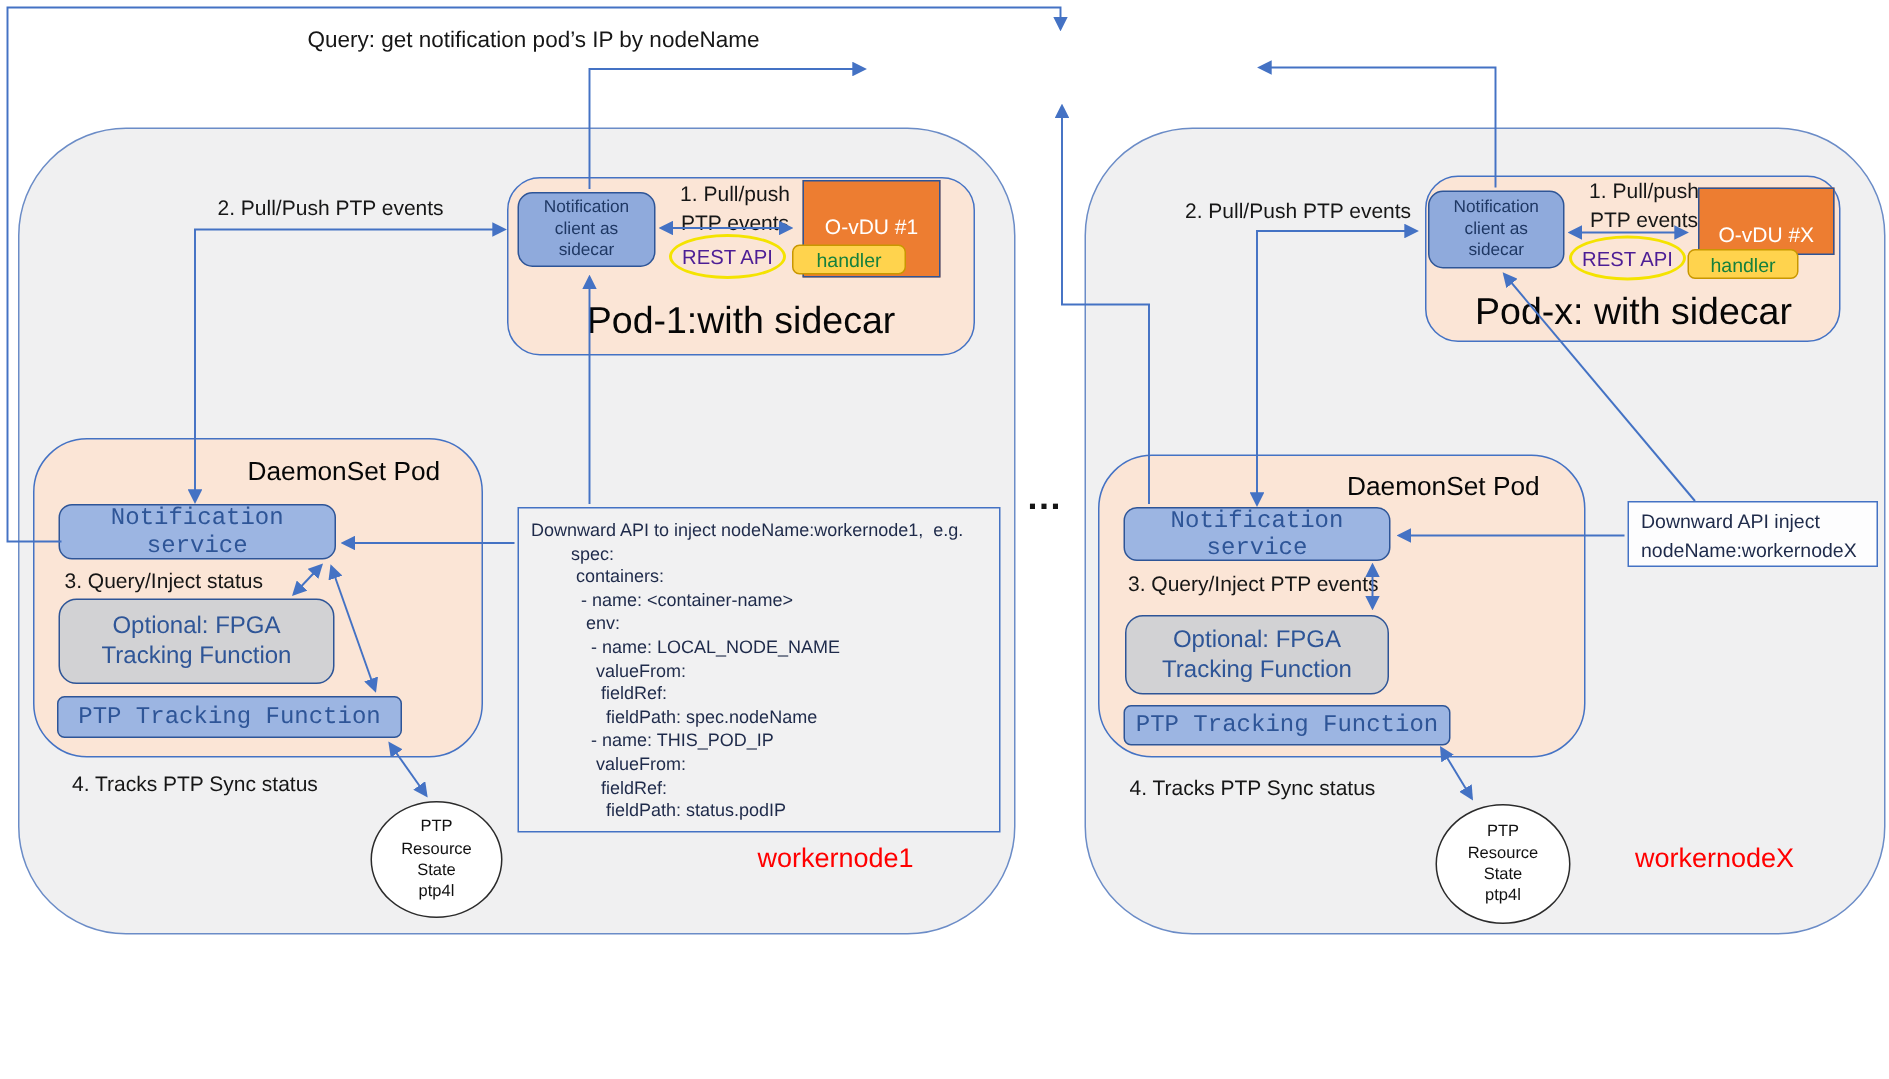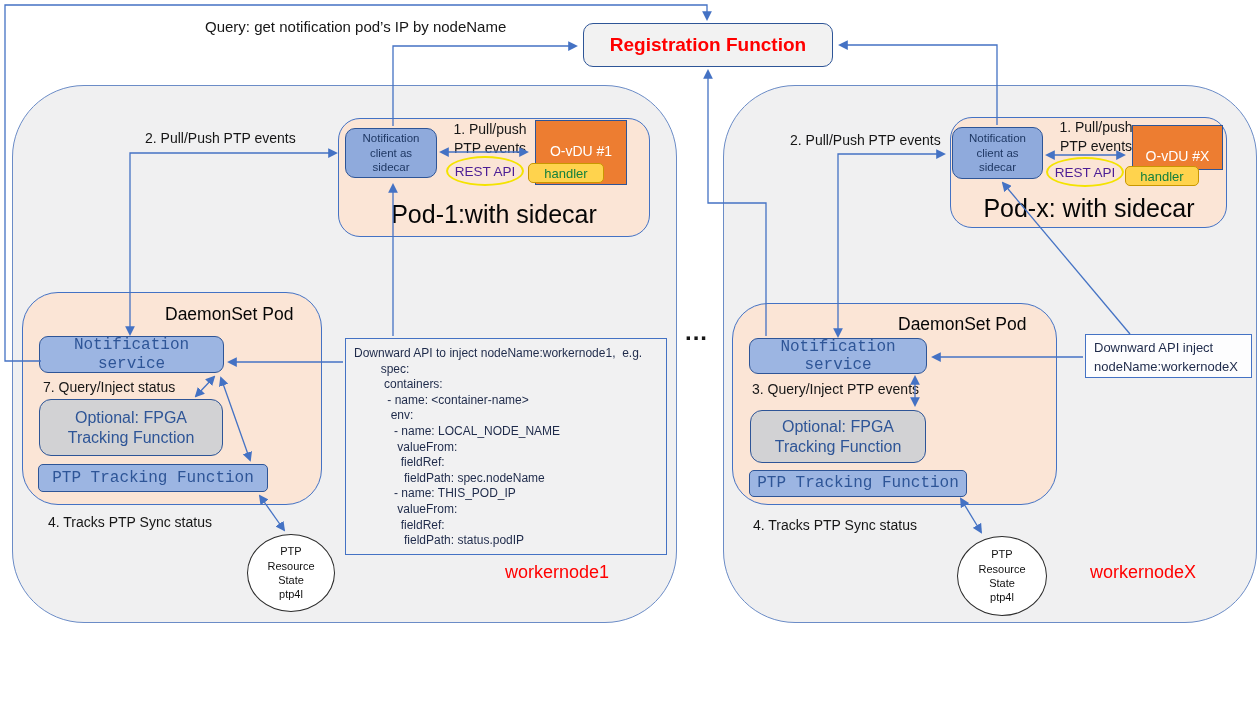--- a/index.html
+++ b/index.html
@@ -100,38 +100,37 @@
 </style>
 </head>
 <body>
 
 <div class="canvas">
 
   <div class="abs node n1-node"></div>
   <div class="abs node n2-node"></div>
 
   <div class="abs query-label">Query: get notification pod’s IP by nodeName</div>
-  <div class="abs rf-box">Registration Function</div>
   <div class="abs sep">...</div>
 
   <div class="abs pod n1-pod"></div>
   <div class="abs pod-title n1-pod-title">Pod-1:with sidecar</div>
   <div class="abs client n1-client pre">Notification
 client as
 sidecar</div>
   <div class="abs pullpush1 n1-pp1 pre">1. Pull/push
 PTP events</div>
   <div class="abs ovdu n1-ovdu">O-vDU #1</div>
   <div class="abs handler n1-handler">handler</div>
   <div class="abs pullpush2 n1-pp2">2. Pull/Push PTP events</div>
 
   <div class="abs ds n1-ds"></div>
   <div class="abs ds-title n1-ds-title">DaemonSet Pod</div>
   <div class="abs bluebox ns n1-ns">Notification service</div>
-  <div class="abs small-label n1-l3">7. Query/Inject status</div>
+  <div class="abs small-label n1-l3">3. Query/Inject status</div>
   <div class="abs fpga n1-fpga pre">Optional: FPGA
 Tracking  Function</div>
   <div class="abs bluebox ptptf n1-ptptf">PTP Tracking Function</div>
   <div class="abs small-label n1-l4">4. Tracks PTP Sync status</div>
   <div class="abs circle n1-circle pre">PTP
 Resource
 State
 ptp4l</div>
   <div class="abs dabox n1-da">Downward API to inject nodeName:workernode1,  e.g.
         spec:

